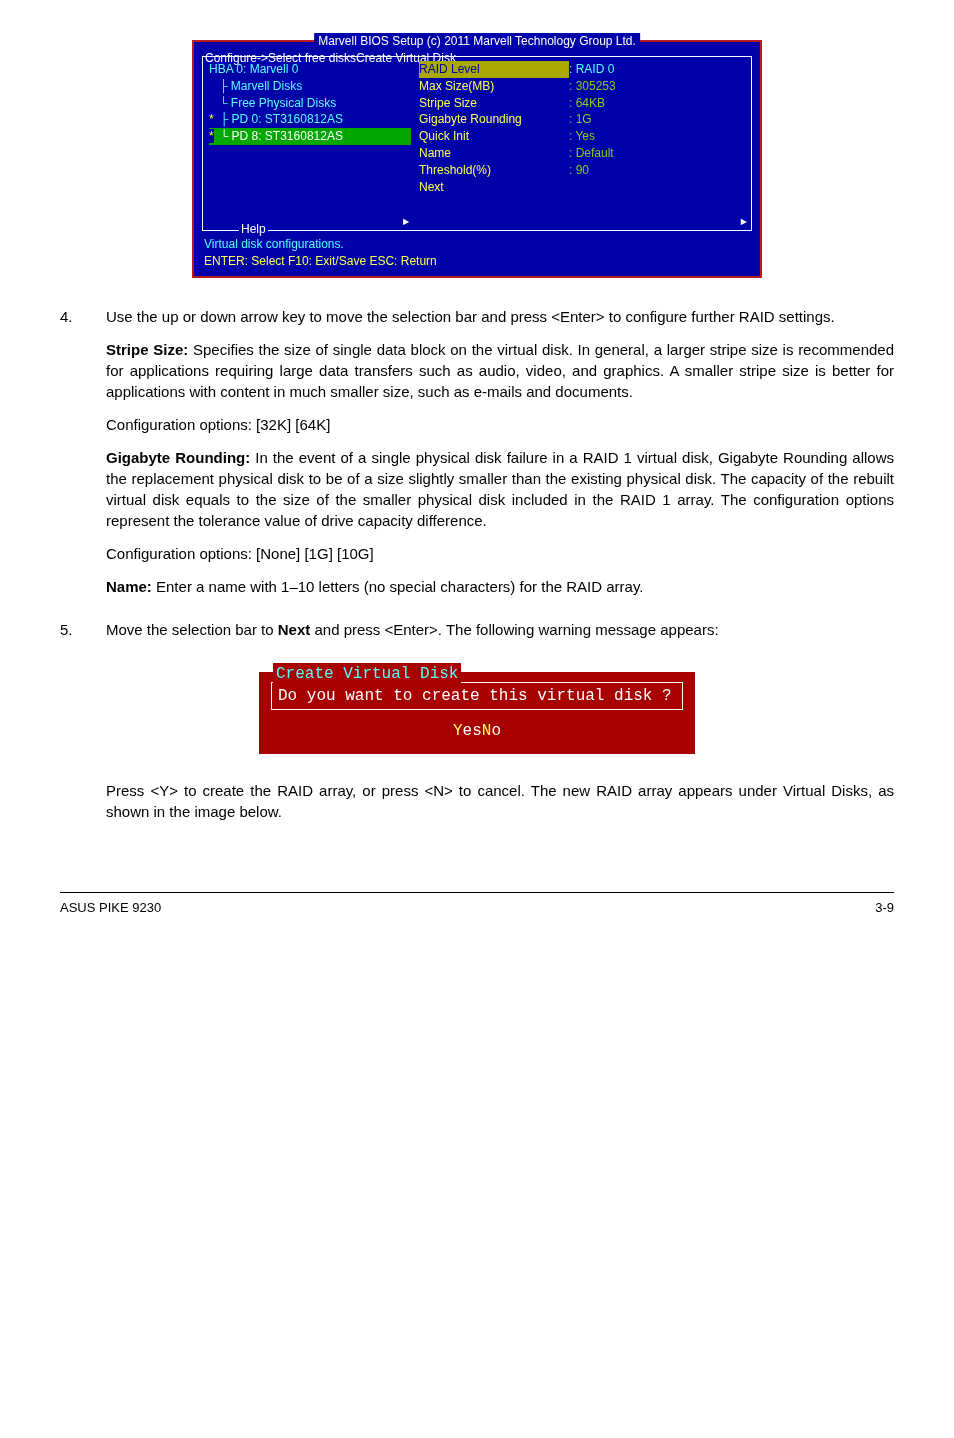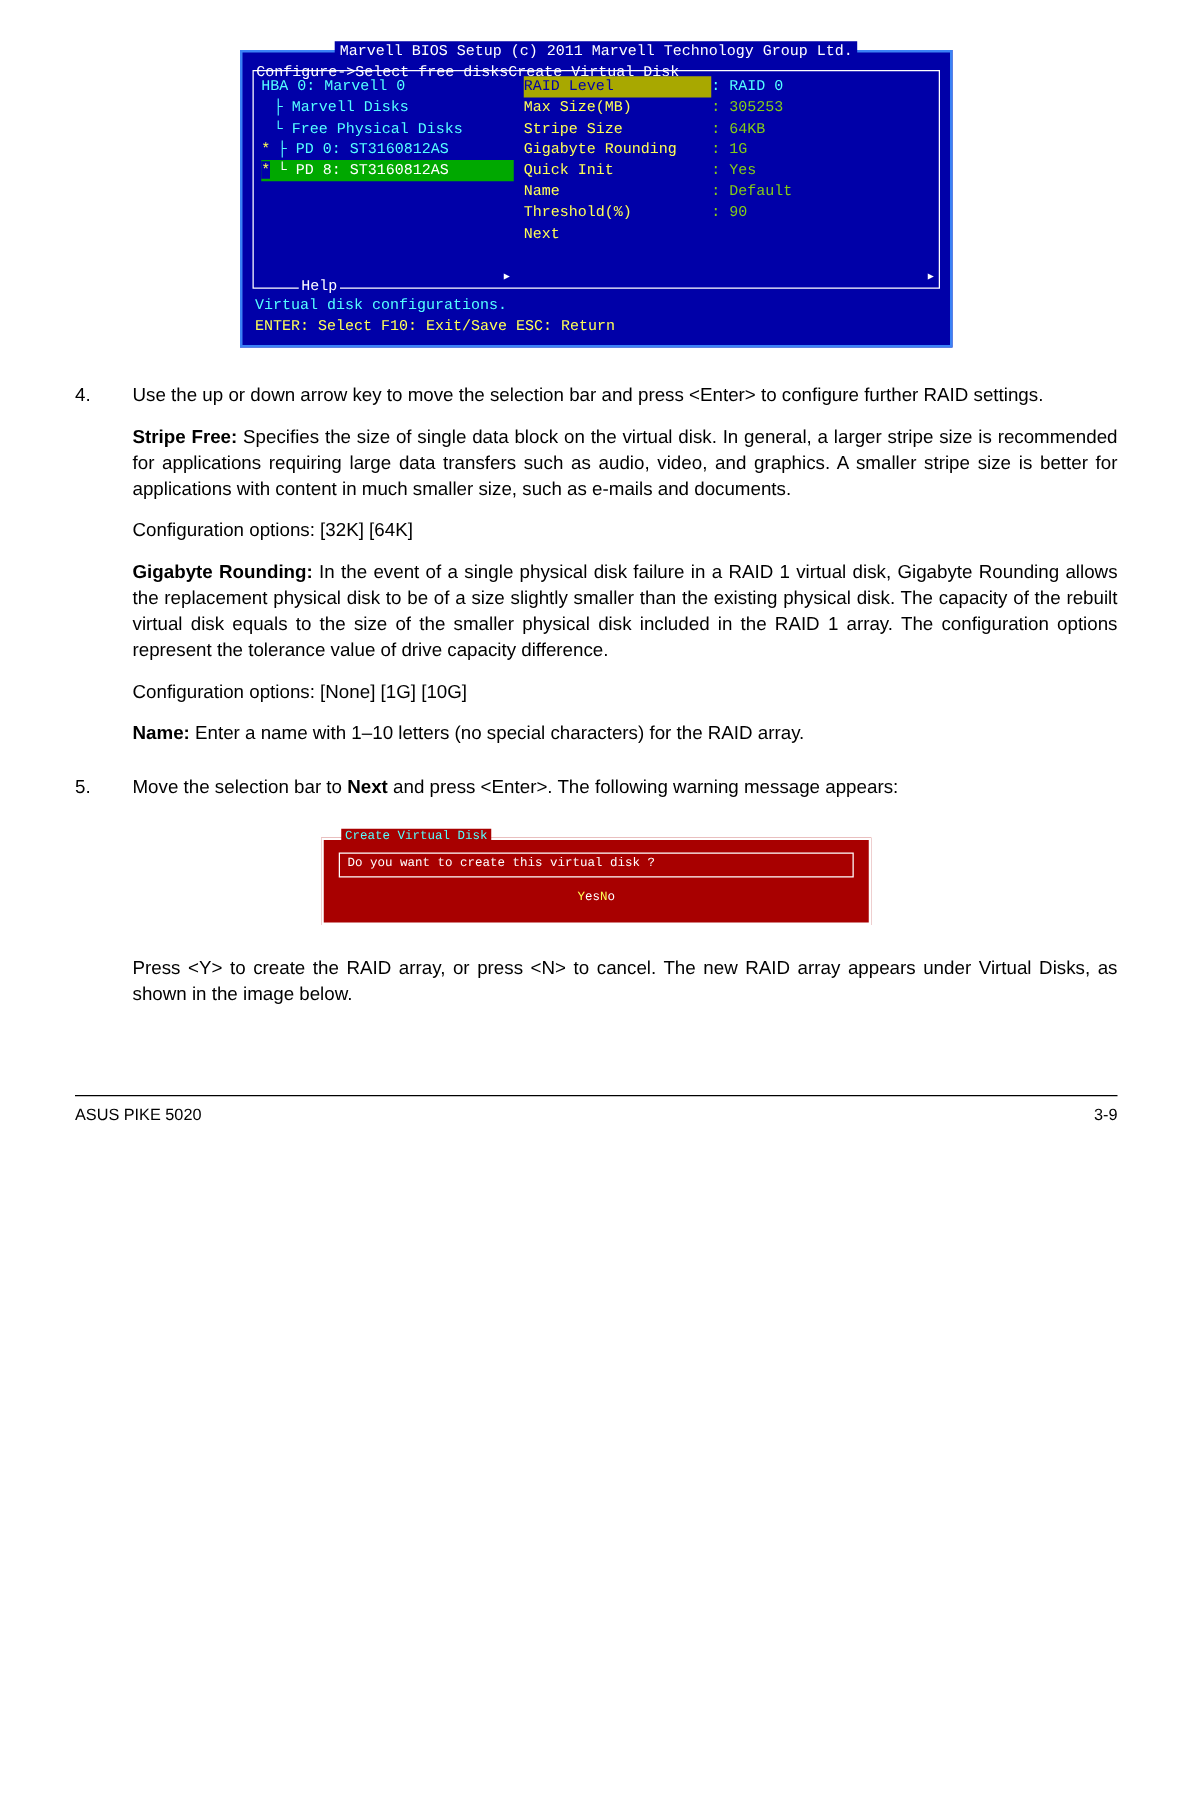--- a/index.html
+++ b/index.html
@@ -10,25 +10,25 @@
     margin: 0 auto;
     padding: 40px 60px 30px 60px;
     color: #000;
     font-size: 15px;
     line-height: 1.4;
   }
   .bios-box {
     width: 570px;
     margin: 0 auto 28px auto;
     background: #0000a8;
-    font-family: Liberation Mono, monospace;
+    font-family: Liberation Sans, sans-serif;
     font-size: 12px;
     color: #fff;
     position: relative;
-    border: 2px solid #3b82f6;
+    border: 2px solid #b91c1c;
   }
   .bios-title {
     position: absolute;
     top: -9px;
     left: 50%;
     transform: translateX(-50%);
     background: #0000a8;
     color: #fff;
     padding: 0 4px;
     white-space: nowrap;
@@ -90,21 +90,21 @@
   .num-item { display: flex; margin-bottom: 10px; }
   .num { width: 46px; flex-shrink: 0; }
   .num-content { flex: 1; }
   .num-content p { margin-bottom: 12px; text-align: justify; }
   .indent-block p { margin-bottom: 12px; text-align: justify; }
   .indent-block { margin-left: 46px; }
   .dialog-box {
     width: 440px;
     margin: 18px auto 24px auto;
     font-family: "Courier New", monospace;
-    font-size: 10px;
+    font-size: 16px;
     background: #a80000;
     border: 2px solid #fff;
     position: relative;
     padding: 10px 12px 12px 12px;
   }
   .dialog-title {
     position: absolute;
     top: -9px;
     left: 14px;
     background: #a80000;
@@ -186,21 +186,21 @@
   <div class="bios-footer">
     <div>Virtual disk configurations.</div>
     <div class="f2">ENTER: Select   F10: Exit/Save   ESC: Return</div>
   </div>
 </div>
 
 <div class="num-item">
   <div class="num">4.</div>
   <div class="num-content">
     <p>Use the up or down arrow key to move the selection bar and press &lt;Enter&gt; to configure further RAID settings.</p>
-    <p><b>Stripe Free:</b><span> Specifies the size of single data block on the virtual disk. In general, a larger stripe size is recommended for applications requiring large data transfers such as audio, video, and graphics. A smaller stripe size is better for applications with content in much smaller size, such as e-mails and documents.</span></p>
+    <p><b>Stripe Size:</b><span> Specifies the size of single data block on the virtual disk. In general, a larger stripe size is recommended for applications requiring large data transfers such as audio, video, and graphics. A smaller stripe size is better for applications with content in much smaller size, such as e-mails and documents.</span></p>
     <p>Configuration options: [32K] [64K]</p>
     <p><b>Gigabyte Rounding:</b><span> In the event of a single physical disk failure in a RAID 1 virtual disk, Gigabyte Rounding allows the replacement physical disk to be of a size slightly smaller than the existing physical disk. The capacity of the rebuilt virtual disk equals to the size of the smaller physical disk included in the RAID 1 array. The configuration options represent the tolerance value of drive capacity difference.</span></p>
     <p>Configuration options: [None] [1G] [10G]</p>
     <p><b>Name:</b><span> Enter a name with 1–10 letters (no special characters) for the RAID array.</span></p>
   </div>
 </div>
 
 <div class="num-item">
   <div class="num">5.</div>
   <div class="num-content">
@@ -215,15 +215,15 @@
     <span><span class="hot">Y</span><span>es</span></span>
     <span><span class="hot">N</span><span>o</span></span>
   </div>
 </div>
 
 <div class="indent-block">
   <p>Press &lt;Y&gt; to create the RAID array, or press &lt;N&gt; to cancel. The new RAID array appears under Virtual Disks, as shown in the image below.</p>
 </div>
 
 <div class="page-footer">
-  <span>ASUS PIKE 5020</span>
+  <span>ASUS PIKE 9230</span>
   <span>3-9</span>
 </div>
 
 </body></html>

